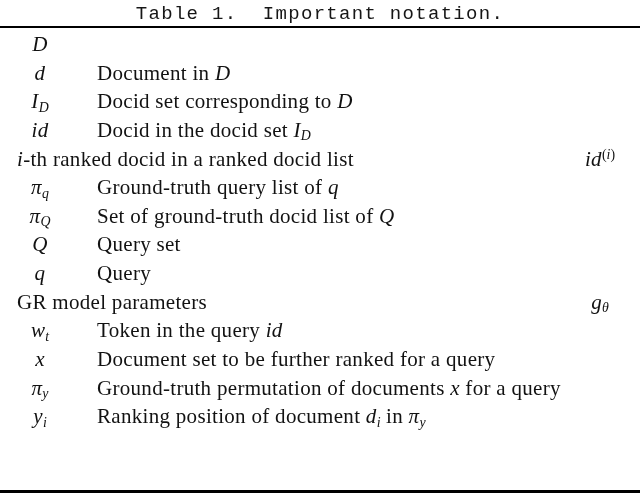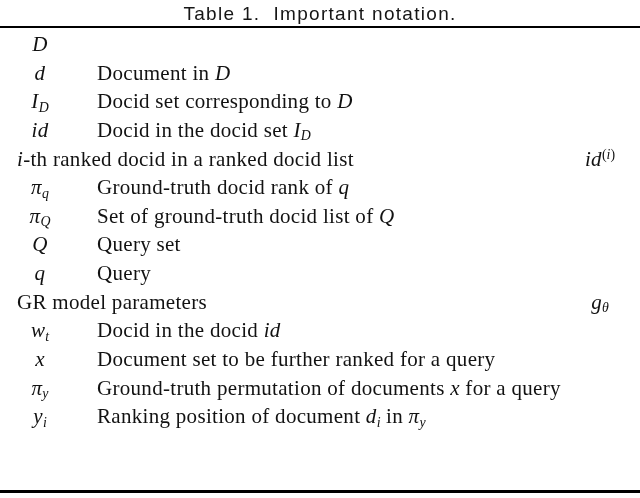--- a/index.html
+++ b/index.html
@@ -11,21 +11,21 @@
     color: #121212;
     font-family: "Liberation Serif", serif;
     overflow: hidden;
   }
   .caption {
     position: absolute;
     top: 3px;
     left: 0;
     right: 0;
     text-align: center;
-    font-family: Liberation Sans, sans-serif;
+    font-family: Liberation Mono, monospace;
     font-size: 19px;
     letter-spacing: 1.3px;
     white-space: pre;
     color: #161616;
   }
   .rule {
     position: absolute;
     left: 0;
     right: 0;
     background: #000000;
@@ -81,41 +81,41 @@
       <div class="row">
         <div class="cell sym"><span class="mi">id</span></div>
         <div class="cell desc"><span>Docid in the docid set </span><span class="mi">I</span><span class="msub mi">D</span></div>
       </div>
       <div class="row">
         <div class="cell desc"><span class="mi">i</span><span>-th ranked docid in a ranked docid list</span></div>
         <div class="cell sym"><span class="mi">id</span><span class="msup">(</span><span class="msup mi">i</span><span class="msup">)</span></div>
       </div>
       <div class="row">
         <div class="cell sym"><span class="mi">π</span><span class="msub mi">q</span></div>
-        <div class="cell desc"><span>Ground-truth docid rank of </span><span class="mi">q</span></div>
+        <div class="cell desc"><span>Ground-truth query list of </span><span class="mi">q</span></div>
       </div>
       <div class="row">
         <div class="cell sym"><span class="mi">π</span><span class="msub mi">Q</span></div>
         <div class="cell desc"><span>Set of ground-truth docid list of </span><span class="mi">Q</span></div>
       </div>
       <div class="row">
         <div class="cell sym"><span class="mi">Q</span></div>
         <div class="cell desc"><span>Query set</span></div>
       </div>
       <div class="row">
         <div class="cell sym"><span class="mi">q</span></div>
         <div class="cell desc"><span>Query</span></div>
       </div>
       <div class="row">
         <div class="cell desc"><span>GR model parameters</span></div>
         <div class="cell sym"><span class="mi">g</span><span class="msub mi">θ</span></div>
       </div>
       <div class="row">
         <div class="cell sym"><span class="mi">w</span><span class="msub mi">t</span></div>
-        <div class="cell desc"><span>Docid in the docid </span><span class="mi">id</span></div>
+        <div class="cell desc"><span>Token in the query </span><span class="mi">id</span></div>
       </div>
       <div class="row">
         <div class="cell sym"><span class="mi">x</span></div>
         <div class="cell desc"><span>Document set to be further ranked for a query</span></div>
       </div>
       <div class="row">
         <div class="cell sym"><span class="mi">π</span><span class="msub mi">y</span></div>
         <div class="cell desc"><span>Ground-truth permutation of documents </span><span class="mi">x</span><span> for a query</span></div>
       </div>
       <div class="row">

